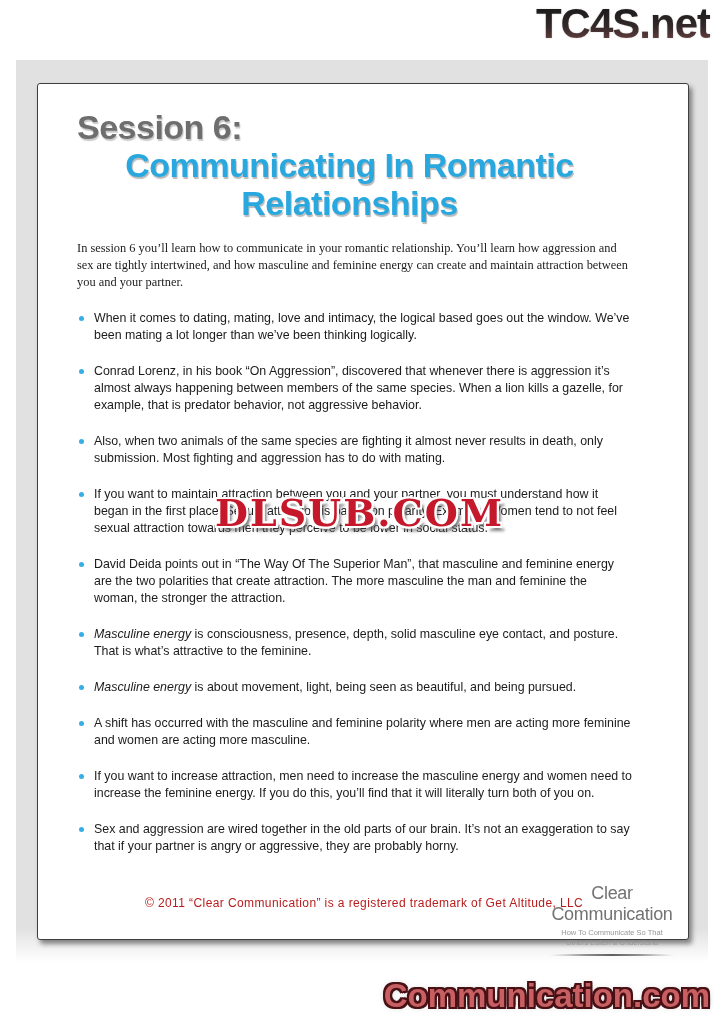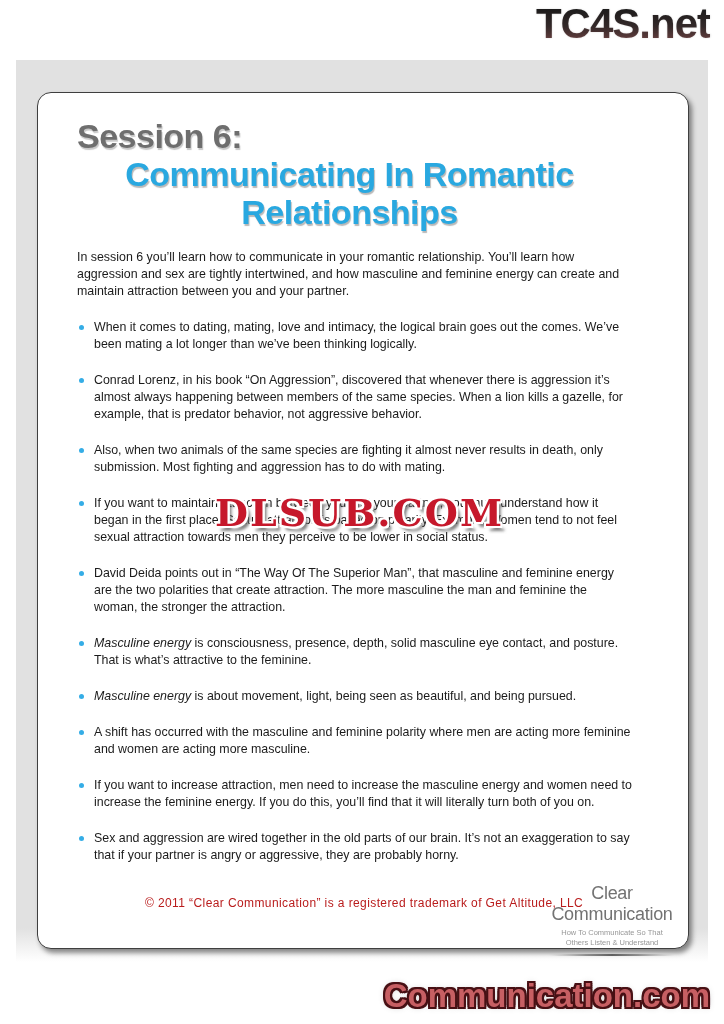--- a/index.html
+++ b/index.html
@@ -31,43 +31,43 @@
     background:linear-gradient(to bottom,
       #e1e1e1 0px, #e1e1e1 868px, rgba(225,225,225,0) 902px);
   }
 
   
   .doc-card {
     position:absolute; left:37px; top:83px;
     width:652px; height:857px;
     background:#ffffff;
     border:1px solid #3f3f3f;
-    border-radius:14px;
+    border-radius:3px;
     box-shadow:3px 4px 5px rgba(0,0,0,0.45);
     padding:24px 48px 0 39px;
-    margin-top:9px;
   }
 
   .doc-title-gray {
     font-size:34px; font-weight:bold; color:#6e6e6e;
     line-height:38px; letter-spacing:-0.5px;
     text-shadow:1px 1.5px 1px rgba(0,0,0,0.22);
   }
   .doc-title-blue {
     font-size:34px; font-weight:bold; color:#29a8e0;
     line-height:38px; letter-spacing:-0.5px;
     width:545px;
     text-shadow:1px 1.5px 1px rgba(0,0,0,0.28);
     margin-bottom:18px;
     text-align:center;
   }
   .doc-intro {
     width:556px;
     font-size:12.4px; line-height:17px; color:#1b1b1b;
     margin-bottom:14px;
+    font-family:Liberation Serif, serif;
   }
   .bullet-list {
     list-style:none;
     width:556px;
   }
   .bullet-list li {
     position:relative;
     padding-left:17px;
     margin-top:19px;
     font-size:12.4px; line-height:17px; color:#1b1b1b;
@@ -142,21 +142,21 @@
 
 <div class="gray-panel"></div>
 
 <div class="doc-card">
   <div class="doc-title-gray">Session 6:</div>
   <div class="doc-title-blue">Communicating In Romantic Relationships</div>
 
   <p class="doc-intro">In session 6 you’ll learn how to communicate in your romantic relationship. You’ll learn how aggression and sex are tightly intertwined, and how masculine and feminine energy can create and maintain attraction between you and your partner.</p>
 
   <ul class="bullet-list">
-    <li><span class="lead-italic"></span><span>When it comes to dating, mating, love and intimacy, the logical brain goes out the comes. We’ve been mating a lot longer than we’ve been thinking logically.</span></li>
+    <li><span class="lead-italic"></span><span>When it comes to dating, mating, love and intimacy, the logical based goes out the window. We’ve been mating a lot longer than we’ve been thinking logically.</span></li>
     <li><span class="lead-italic"></span><span>Conrad Lorenz, in his book “On Aggression”, discovered that whenever there is aggression it’s almost always happening between members of the same species. When a lion kills a gazelle, for example, that is predator behavior, not aggressive behavior.</span></li>
     <li><span class="lead-italic"></span><span>Also, when two animals of the same species are fighting it almost never results in death, only submission. Most fighting and aggression has to do with mating.</span></li>
     <li><span class="lead-italic"></span><span>If you want to maintain attraction between you and your partner, you must understand how it began in the first place. Sexual attraction is based on polarity. Example: Women tend to not feel sexual attraction towards men they perceive to be lower in social status.</span></li>
     <li><span class="lead-italic"></span><span>David Deida points out in “The Way Of The Superior Man”, that masculine and feminine energy are the two polarities that create attraction. The more masculine the man and feminine the woman, the stronger the attraction.</span></li>
     <li><span class="lead-italic">Masculine energy</span><span> is consciousness, presence, depth, solid masculine eye contact, and posture. That is what’s attractive to the feminine.</span></li>
     <li><span class="lead-italic">Masculine energy</span><span> is about movement, light, being seen as beautiful, and being pursued.</span></li>
     <li><span class="lead-italic"></span><span>A shift has occurred with the masculine and feminine polarity where men are acting more feminine and women are acting more masculine.</span></li>
     <li><span class="lead-italic"></span><span>If you want to increase attraction, men need to increase the masculine energy and women need to increase the feminine energy. If you do this, you’ll find that it will literally turn both of you on.</span></li>
     <li><span class="lead-italic"></span><span>Sex and aggression are wired together in the old parts of our brain. It’s not an exaggeration to say that if your partner is angry or aggressive, they are probably horny.</span></li>
   </ul>

